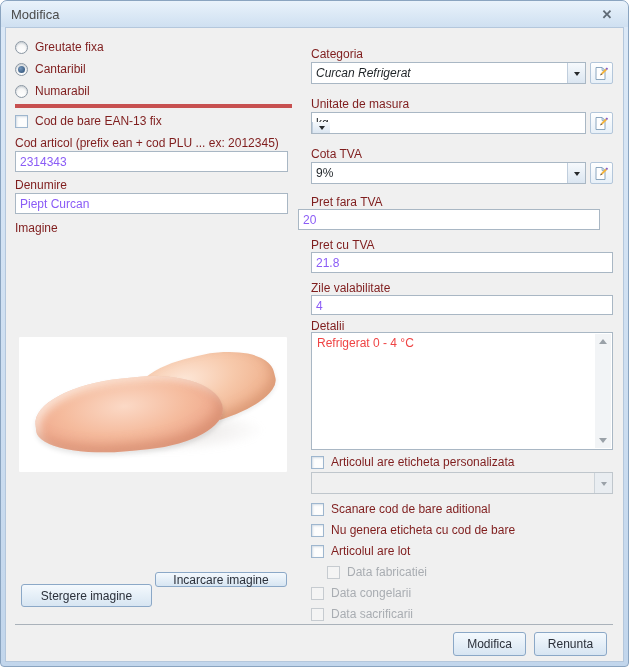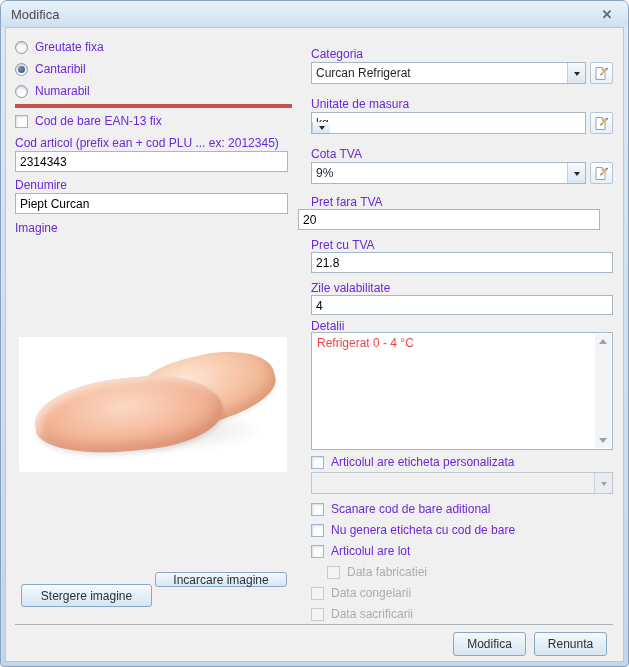--- a/index.html
+++ b/index.html
@@ -24,21 +24,21 @@
     display:flex; align-items:center; justify-content:center;
     color:#5f6a75; font-size:13px; font-weight:bold; cursor:default;
   }
 
   .content {
     position:absolute; top:26px; left:4px; right:4px; bottom:4px;
     background:#f0f0f0; border:1px solid #b4c7dc;
   }
   .abs { position:absolute; }
 
-  .lbl { font-size:12px; color:#6d28d9; white-space:nowrap; }
+  .lbl { font-size:12px; color:#7f1d1d; white-space:nowrap; }
   .lbl.disabled { color:#a9adb2; }
 
   
   .radio-row { display:flex; align-items:center; gap:7px; }
   .radio {
     width:13px; height:13px; border-radius:50%;
     border:1px solid #8b97a3; background:linear-gradient(#f4f4f4,#fff);
     box-shadow:inset 0 1px 2px rgba(90,110,130,.35); position:relative;
   }
   .radio.checked::after {
@@ -50,21 +50,21 @@
   .cb-row { display:flex; align-items:center; gap:7px; }
   .cb-box {
     width:13px; height:13px; border:1px solid #9eb6ce; background:#fdfdfd;
     box-shadow:inset 1px 1px 2px rgba(120,150,180,.3);
   }
   .cb-row.disabled .cb-box { border-color:#c6cbd0; background:#f4f4f4; box-shadow:none; }
 
   .red-line { background:#c75050; }
 
   .textbox {
-    background:#fff; border:1px solid #a9b7c4; font-size:12px; color:#000000;
+    background:#fff; border:1px solid #a9b7c4; font-size:12px; color:#8b5cf6;
     padding:2px 4px; line-height:16px; overflow:hidden; white-space:nowrap;
   }
 
   
   .combo { display:flex; background:#fff; border:1px solid #a9b7c4; }
   .combo .val { flex:1; font-size:12px; color:#1f2428; padding:2px 4px; line-height:16px; white-space:nowrap; overflow:hidden; }
   .combo .drop {
     width:18px; border-left:1px solid #c0cedd;
     background:linear-gradient(#f6f9fc,#dbe6f1);
     display:flex; align-items:center; justify-content:center;
@@ -163,21 +163,21 @@
     <div class="abs photo" style="left:13px; top:309px; width:268px; height:135px;">
       <div class="ground"></div>
       <div class="fillet back"></div>
       <div class="fillet front"></div>
     </div>
 
     <div class="abs btn" style="left:15px; top:556px; width:131px; height:23px;">Stergere imagine</div>
     <div class="abs btn" style="left:149px; top:544px; width:132px; height:15px;">Incarcare imagine</div>
 
     <div class="abs lbl" style="left:305px; top:19px;">Categoria</div>
-    <div class="abs combo" style="left:305px; top:34px; width:275px; height:22px;">
+    <div class="abs combo" style="left:305px; top:34px; width:275px; height:22px;font-style:italic;">
       <span class="val">Curcan Refrigerat</span>
       <span class="drop">
           <span class="tri-down"></span>
         </span>
     </div>
     <div class="abs edit-btn" style="left:584px; top:34px; width:23px; height:22px;">
       <svg width="15" height="15" viewBox="0 0 15 15">
         <path d="M2 1.5h6l3 3v9H2z" fill="#fff" stroke="#7f9db9" stroke-width="0.9"></path>
         <path d="M8 1.5 11 4.5H8z" fill="#d9e6f2" stroke="#7f9db9" stroke-width="0.7"></path>
         <polygon points="12.8,1.4 14.2,2.8 12.8,4.2 11.4,2.8" fill="#8b5fc0"></polygon>

